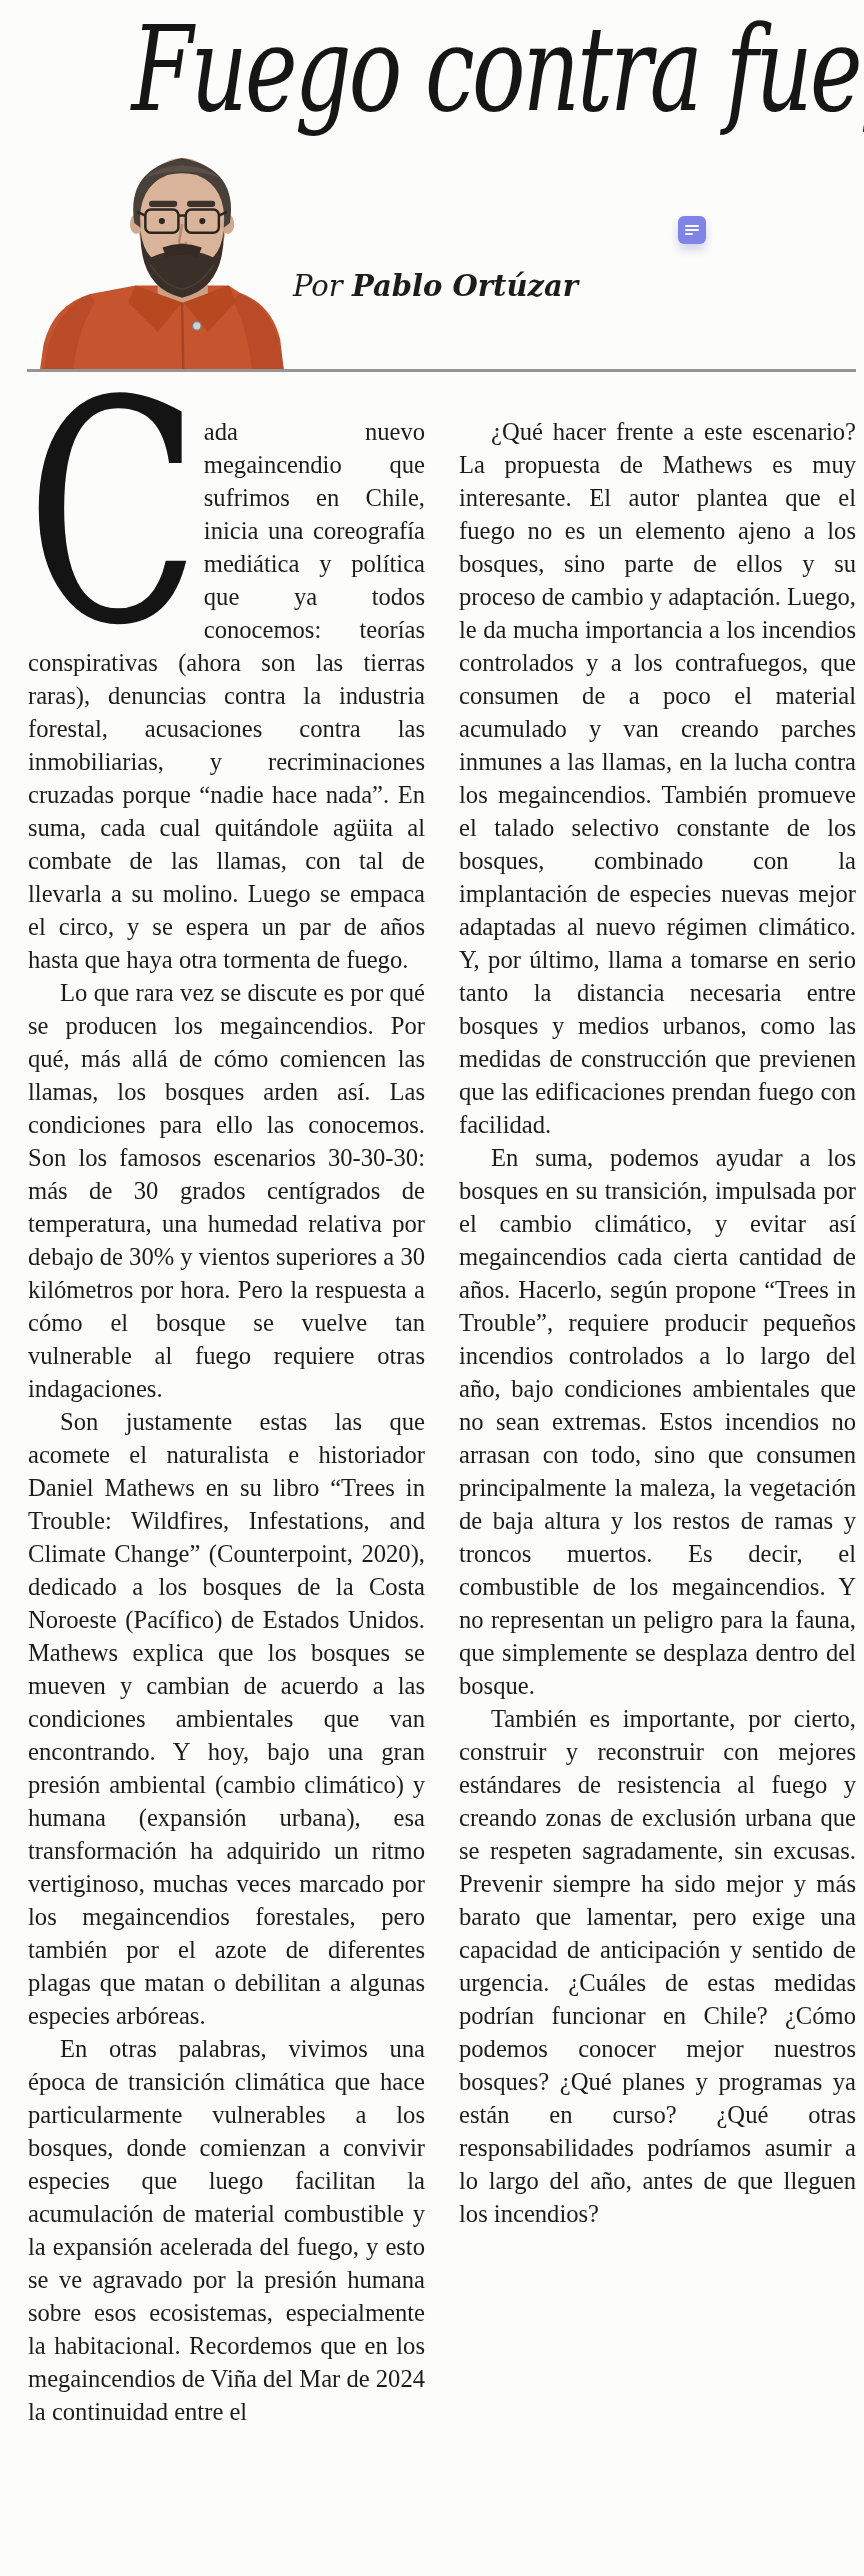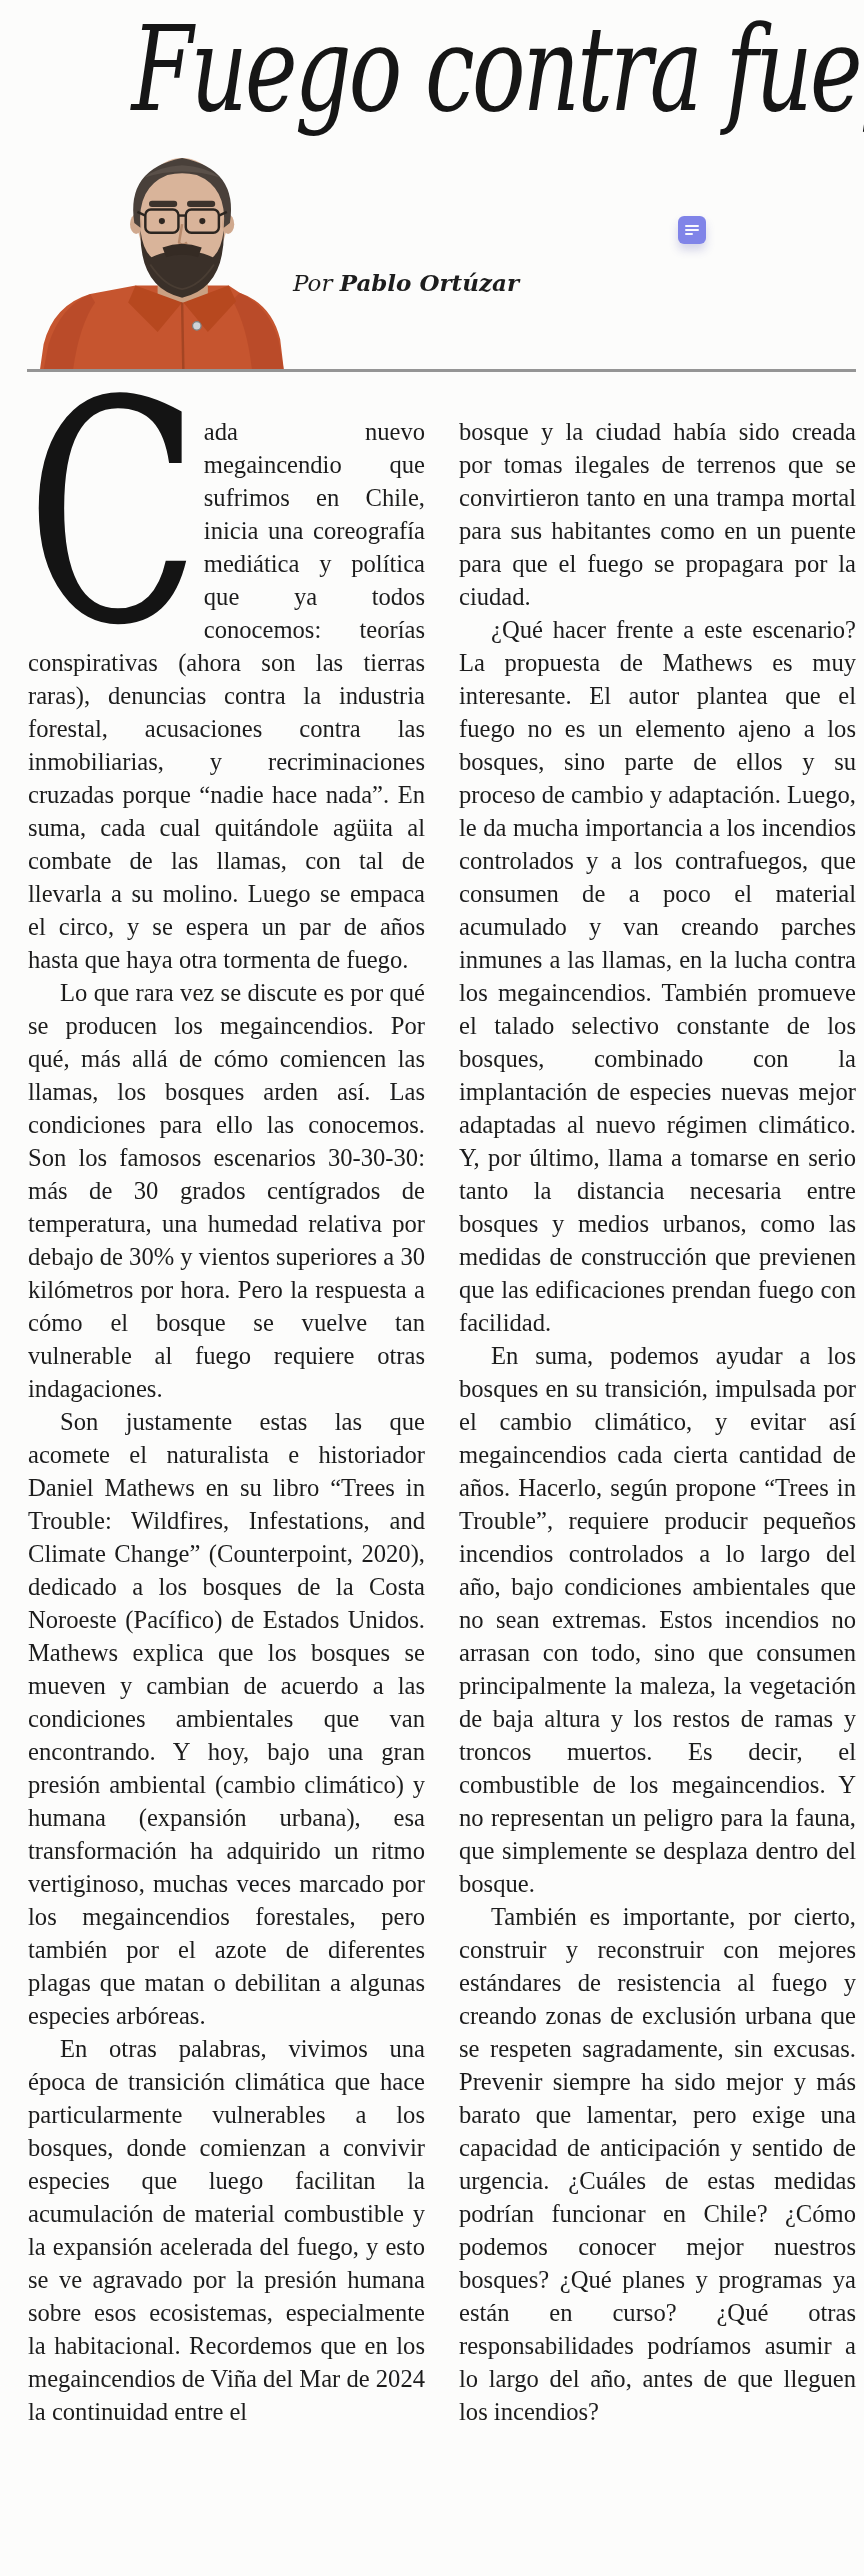--- a/index.html
+++ b/index.html
@@ -24,21 +24,21 @@
     letter-spacing:-3.7px;
     transform:scaleX(0.76);transform-origin:center top;
     color:#161616;
   }
   
   .photo{position:absolute;left:36px;top:142px;width:253px;height:228px;z-index:1;}
   
   .byline{
     position:absolute;left:293px;top:269px;
     font-family:"DejaVu Serif", serif;font-style:italic;
-    font-size:23px;line-height:1.2;color:#1d1d1d;white-space:nowrap;
+    font-size:29px;line-height:1.2;color:#1d1d1d;white-space:nowrap;
   }
   .byline .author{font-weight:700;}
   
   .rule{
     position:absolute;left:27px;top:369px;width:829px;height:3.1px;
     background:#959595;z-index:2;
   }
   
   .fab{
     position:absolute;left:678px;top:216px;width:28px;height:28px;
@@ -144,19 +144,18 @@
     <p>
       <span class="dc-box">
           <span class="dc">C</span>
         </span><span>ada nuevo megaincendio que sufrimos en Chile, inicia una coreografía mediática y política que ya todos conocemos: teorías conspirativas (ahora son las tierras raras), denuncias contra la industria forestal, acusaciones contra las inmobiliarias, y recriminaciones cruzadas porque “nadie hace nada”. En suma, cada cual quitándole agüita al combate de las llamas, con tal de llevarla a su molino. Luego se empaca el circo, y se espera un par de años hasta que haya otra tormenta de fuego.</span>
     </p>
     <p class="ind">Lo que rara vez se discute es por qué se producen los megaincendios. Por qué, más allá de cómo comiencen las llamas, los bosques arden así. Las condiciones para ello las conocemos. Son los famosos escenarios 30-30-30: más de 30 grados centígrados de temperatura, una humedad relativa por debajo de 30% y vientos superiores a 30 kilómetros por hora. Pero la respuesta a cómo el bosque se vuelve tan vulnerable al fuego requiere otras indagaciones.</p>
     <p class="ind">Son justamente estas las que acomete el naturalista e historiador Daniel Mathews en su libro “Trees in Trouble: Wildfires, Infestations, and Climate Change” (Counterpoint, 2020), dedicado a los bosques de la Costa Noroeste (Pacífico) de Estados Unidos. Mathews explica que los bosques se mueven y cambian de acuerdo a las condiciones ambientales que van encontrando. Y hoy, bajo una gran presión ambiental (cambio climático) y humana (expansión urbana), esa transformación ha adquirido un ritmo vertiginoso, muchas veces marcado por los megaincendios forestales, pero también por el azote de diferentes plagas que matan o debilitan a algunas especies arbóreas.</p>
     <p class="ind">En otras palabras, vivimos una época de transición climática que hace particularmente vulnerables a los bosques, donde comienzan a convivir especies que luego facilitan la acumulación de material combustible y la expansión acelerada del fuego, y esto se ve agravado por la presión humana sobre esos ecosistemas, especialmente la habitacional. Recordemos que en los megaincendios de Viña del Mar de 2024 la continuidad entre el</p>
   </div>
   <div class="col">
-    <p>bosque y la ciudad había sido creada por tomas ilegales de terrenos que se convirtieron tanto en una trampa mortal para sus habitantes como en un puente para que el fuego se propagara por la ciudad.</p>
     <p class="ind">¿Qué hacer frente a este escenario? La propuesta de Mathews es muy interesante. El autor plantea que el fuego no es un elemento ajeno a los bosques, sino parte de ellos y su proceso de cambio y adaptación. Luego, le da mucha importancia a los incendios controlados y a los contrafuegos, que consumen de a poco el material acumulado y van creando parches inmunes a las llamas, en la lucha contra los megaincendios. También promueve el talado selectivo constante de los bosques, combinado con la implantación de especies nuevas mejor adaptadas al nuevo régimen climático. Y, por último, llama a tomarse en serio tanto la distancia necesaria entre bosques y medios urbanos, como las medidas de construcción que previenen que las edificaciones prendan fuego con facilidad.</p>
     <p class="ind">En suma, podemos ayudar a los bosques en su transición, impulsada por el cambio climático, y evitar así megaincendios cada cierta cantidad de años. Hacerlo, según propone “Trees in Trouble”, requiere producir pequeños incendios controlados a lo largo del año, bajo condiciones ambientales que no sean extremas. Estos incendios no arrasan con todo, sino que consumen principalmente la maleza, la vegetación de baja altura y los restos de ramas y troncos muertos. Es decir, el combustible de los megaincendios. Y no representan un peligro para la fauna, que simplemente se desplaza dentro del bosque.</p>
     <p class="ind">También es importante, por cierto, construir y reconstruir con mejores estándares de resistencia al fuego y creando zonas de exclusión urbana que se respeten sagradamente, sin excusas. Prevenir siempre ha sido mejor y más barato que lamentar, pero exige una capacidad de anticipación y sentido de urgencia. ¿Cuáles de estas medidas podrían funcionar en Chile? ¿Cómo podemos conocer mejor nuestros bosques? ¿Qué planes y programas ya están en curso? ¿Qué otras responsabilidades podríamos asumir a lo largo del año, antes de que lleguen los incendios?</p>
   </div>
 </div>
 
 
 </body></html>

